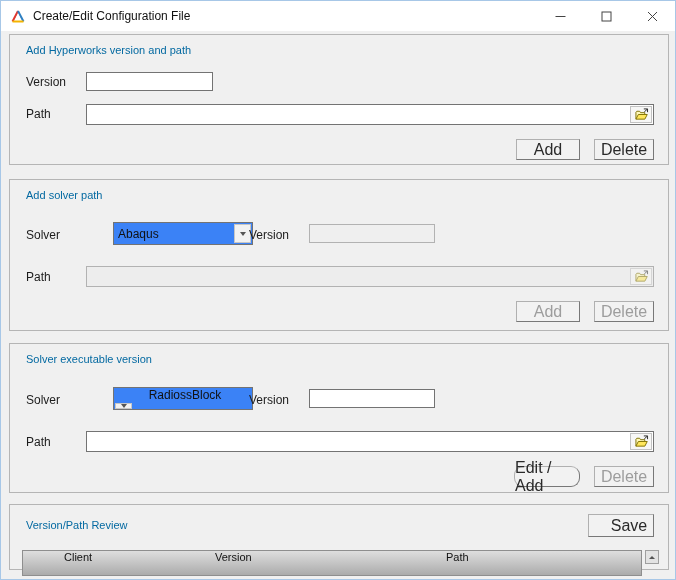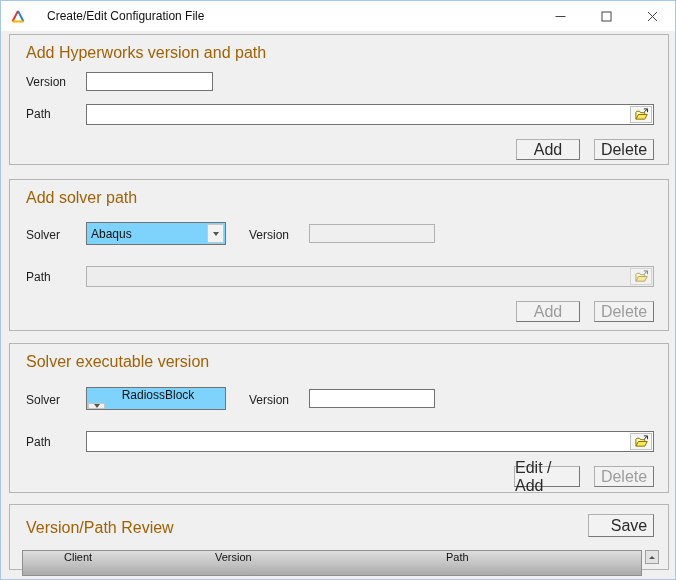--- a/index.html
+++ b/index.html
@@ -8,31 +8,31 @@
     font-family:"Liberation Sans",sans-serif;
     -webkit-font-smoothing:antialiased;
   }
   .window{
     position:absolute;left:0;top:0;width:676px;height:580px;
     background:#f0f0f0;border:1px solid #a7c7e7;box-sizing:border-box;
   }
   
   .titlebar{
     position:absolute;left:0;top:0;width:100%;height:30px;
-    background:#ffffff;display:flex;align-items:center;gap:14px;
+    background:#ffffff;display:flex;align-items:center;
   }
   .app-icon{margin-left:9px;width:17px;height:16px;display:flex;align-items:center;}
   .title-text{margin-left:6px;font-size:12px;color:#111;}
   .winbtns{position:absolute;right:0;top:0;height:30px;display:flex;}
   .winbtn{width:46px;height:30px;display:flex;align-items:center;justify-content:center;cursor:default;}
   
   .group{
     position:absolute;border:1px solid #b5b5b5;box-sizing:border-box;
   }
-  .group-title{position:absolute;left:16px;top:9px;font-size:16px;color:#a16207;}
+  .group-title{position:absolute;left:16px;top:9px;font-size:11px;color:#0369a1;}
   .lbl{position:absolute;font-size:12px;color:#1c1c1c;}
   .txt{
     position:absolute;box-sizing:border-box;border:1px solid #737373;background:#fff;
     font-family:"Liberation Sans",sans-serif;font-size:12px;padding:0 3px;outline:none;
   }
   .txt.dis{border-color:#b2b2b2;background:#efefef;}
   
   .pathbox{
     position:absolute;box-sizing:border-box;border:1px solid #737373;background:#fff;
     display:flex;align-items:stretch;
@@ -43,22 +43,22 @@
     font-family:"Liberation Sans",sans-serif;font-size:12px;padding:0 3px;min-width:0;
   }
   .browse{
     width:22px;display:flex;align-items:center;justify-content:center;
     background:#f7f7f6;border-left:1px solid #b9b9b9;margin:1px;
     box-sizing:border-box;border:1px solid #c2c2c2;cursor:default;
   }
   .pathbox.dis .browse{opacity:.55;}
   
   .combo{
-    position:absolute;box-sizing:border-box;border:1px solid #737373;background:#7dd3fc;
-    display:flex;align-items:center;
+    position:absolute;box-sizing:border-box;border:1px solid #737373;background:#3b82f6;
+    display:flex;align-items:center;margin-left:27px;
   }
   .combo .val{flex:1;font-size:12px;color:#111;padding-left:4px;}
   .combo .drop{
     width:17px;align-self:stretch;margin:1px;background:#f2f2f2;
     border:1px solid #c6c6c6;display:flex;align-items:center;justify-content:center;box-sizing:border-box;
   }
   .caret{width:0;height:0;border-left:3.5px solid transparent;border-right:3.5px solid transparent;border-top:4px solid #555;}
   
   .btn{
     position:absolute;box-sizing:border-box;height:21px;
@@ -190,21 +190,21 @@
       <span class="browse">
         <svg width="15" height="13" viewBox="0 0 16 14">
           <path d="M2 12 L2 4.5 L3 3.5 L6 3.5 L7 5 L11.5 5 L11.5 7" fill="#fff9b8" stroke="#7c6e00" stroke-width="1"></path>
           <path d="M2 12 L4.6 7 L14.2 7 L11.6 12 Z" fill="#ffe75c" stroke="#7c6e00" stroke-width="1"></path>
           <path d="M10.5 1 L14.5 1 L14.5 4.5" fill="none" stroke="#222" stroke-width="1"></path>
           <path d="M14.2 1.3 L11 4.2" fill="none" stroke="#222" stroke-width="1"></path>
         </svg>
       </span>
     </div>
 
-    <div class="btn" style="left:504px;top:122px;width:66px;">Edit / Add</div>
+    <div class="btn" style="left:504px;top:122px;width:66px;border-radius:9px;">Edit / Add</div>
     <div class="btn dis" style="left:584px;top:122px;width:60px;">Delete</div>
   </div>
 
   <div class="group" style="left:8px;top:503px;width:660px;height:66px;">
     <div class="group-title" style="top:14px;">Version/Path Review</div>
     <div class="btn" style="left:578px;top:9px;width:66px;height:23px;padding-left:16px;">Save</div>
 
     <div class="tblhead" style="left:12px;top:45px;width:620px;">
       <span class="col" style="left:41px;">Client</span>
       <span class="col" style="left:192px;">Version</span>

